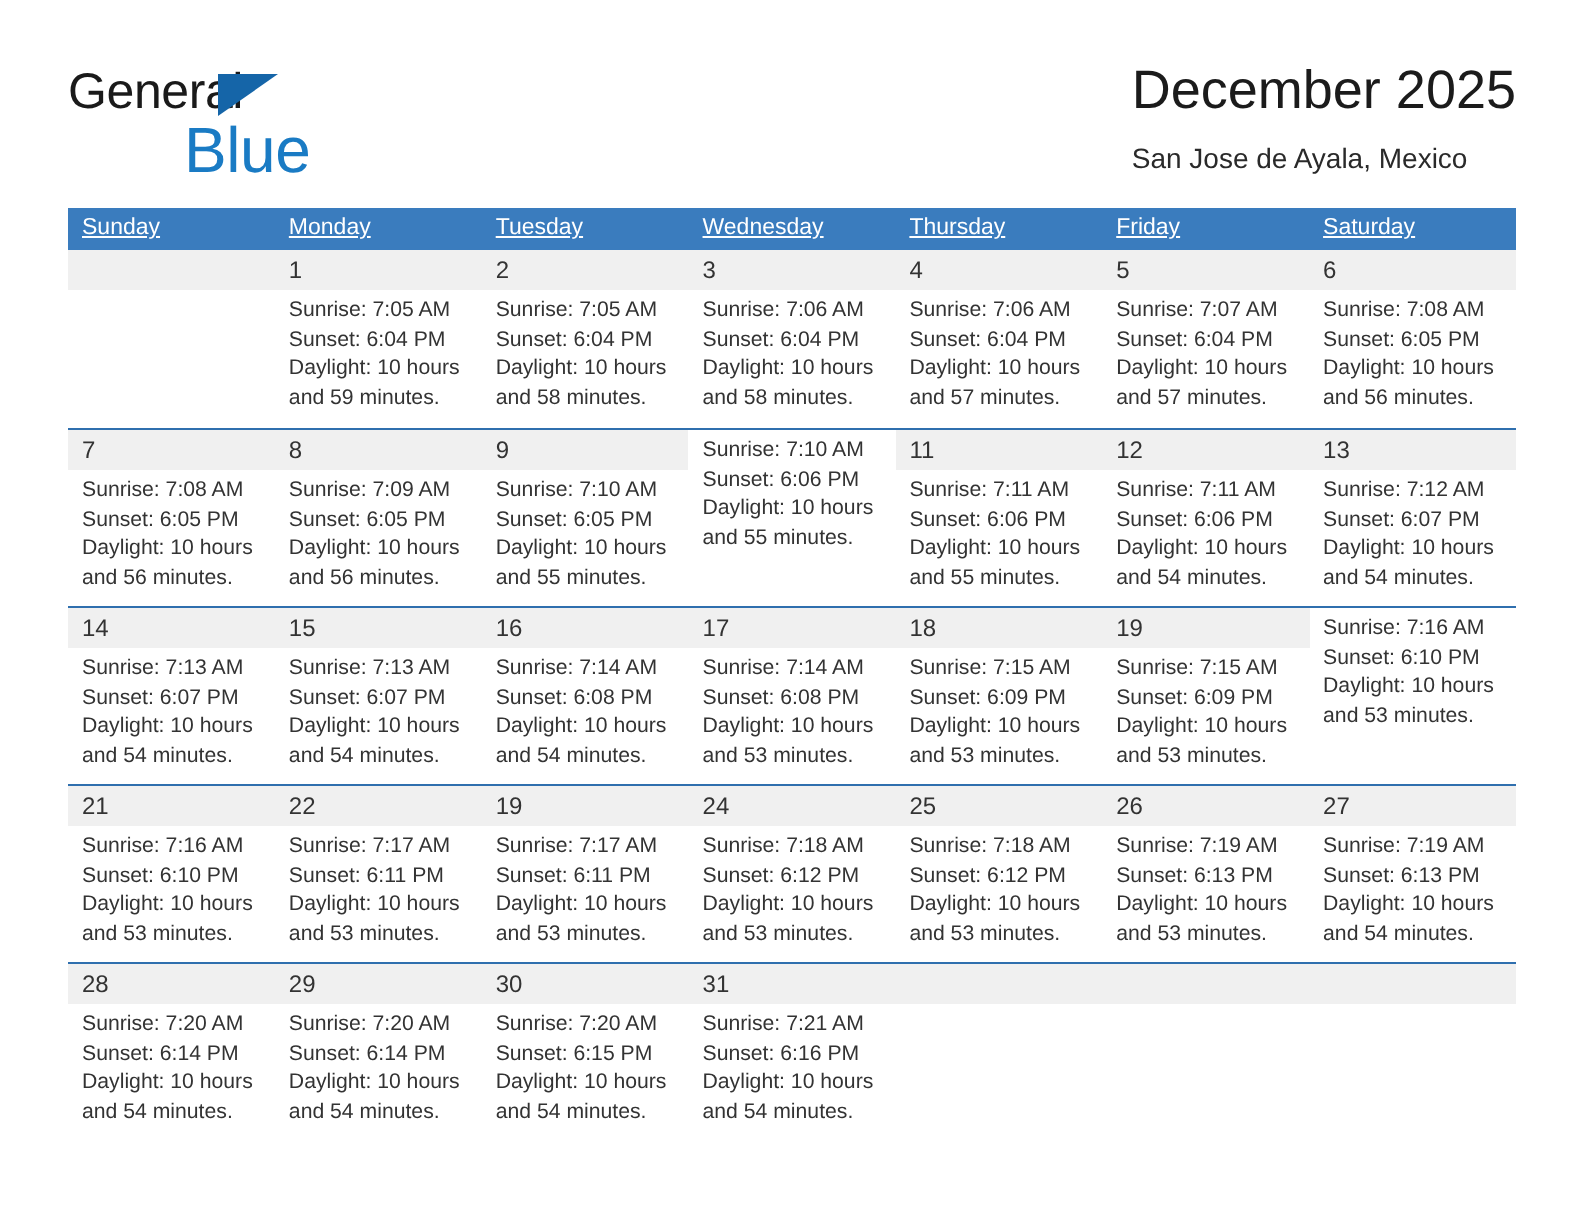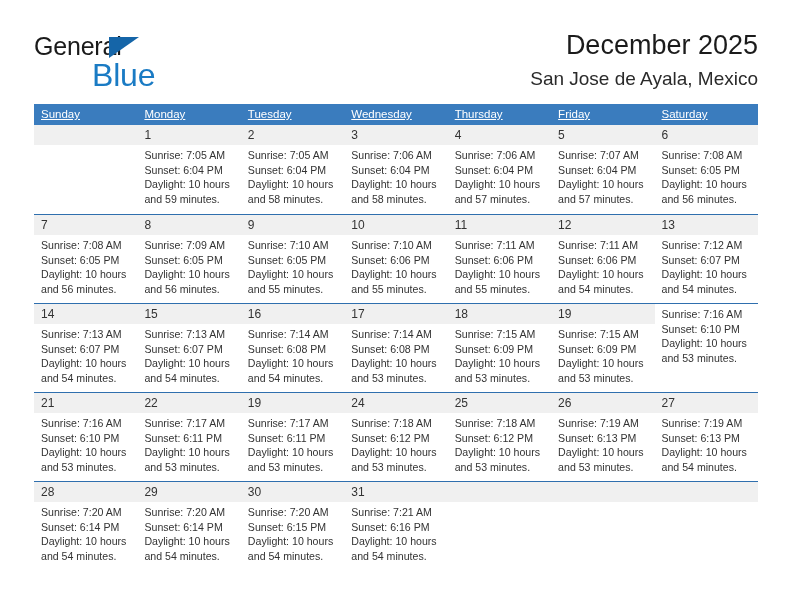--- a/index.html
+++ b/index.html
@@ -60,30 +60,30 @@
     top: 25px;
     font-size: 32px;
     color: #1a7bc4;
     letter-spacing: -0.2px;
   }
 
   .title-block {
     position: absolute;
     right: 0;
     top: 0;
-    text-align: right;
+    text-align: left;
   }
   .cal-title {
     font-size: 27px;
     color: #1b1b1b;
     line-height: 34px;
     white-space: nowrap;
   }
   .cal-subtitle {
-    font-size: 19px;
+    font-size: 14px;
     color: #2a2a2a;
     line-height: 22px;
     margin-top: 6px;
     white-space: nowrap;
   }
 
   
   .calendar {
     position: absolute;
     left: 34px;
@@ -274,23 +274,20 @@
               <div class="day-number">9</div>
             </div>
             <div class="day-body">
               <div class="day-line">Sunrise: 7:10 AM</div>
               <div class="day-line">Sunset: 6:05 PM</div>
               <div class="day-line">Daylight: 10 hours</div>
               <div class="day-line">and 55 minutes.</div>
             </div>
           </div>
           <div class="day-cell">
-            <div class="day-band">
-              <div class="day-number">10</div>
-            </div>
             <div class="day-body">
               <div class="day-line">Sunrise: 7:10 AM</div>
               <div class="day-line">Sunset: 6:06 PM</div>
               <div class="day-line">Daylight: 10 hours</div>
               <div class="day-line">and 55 minutes.</div>
             </div>
           </div>
           <div class="day-cell">
             <div class="day-band">
               <div class="day-number">11</div>

